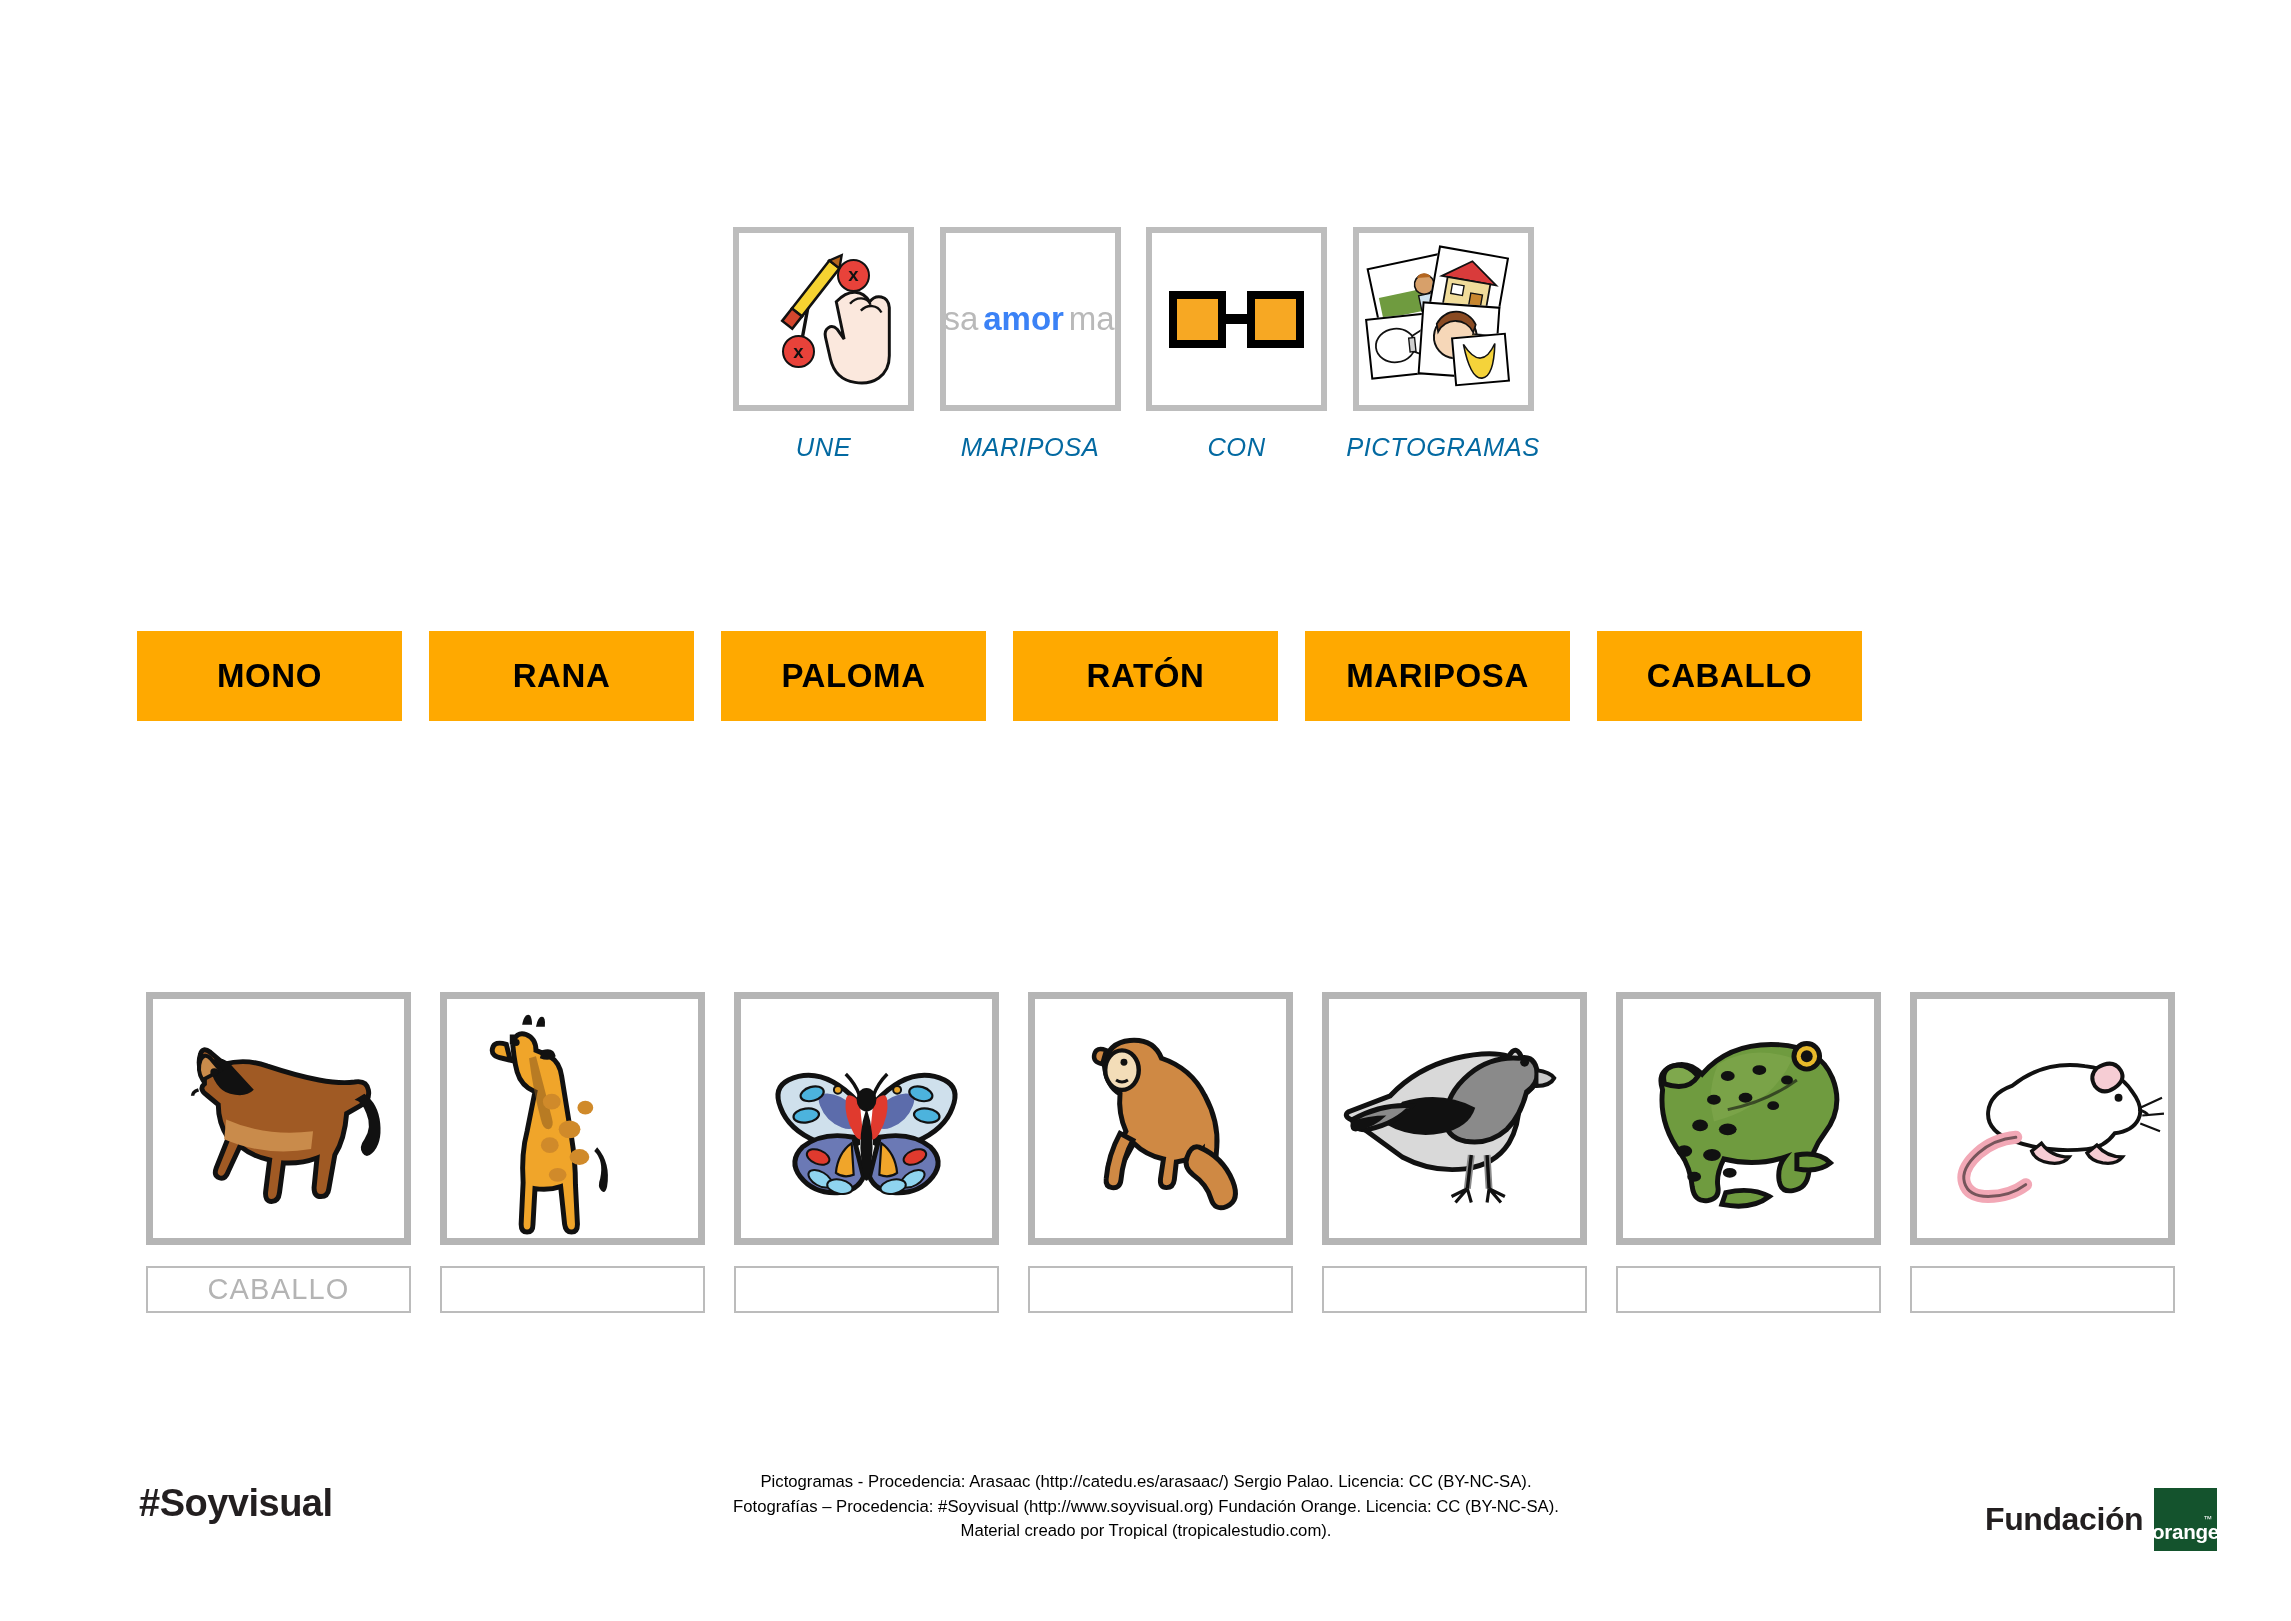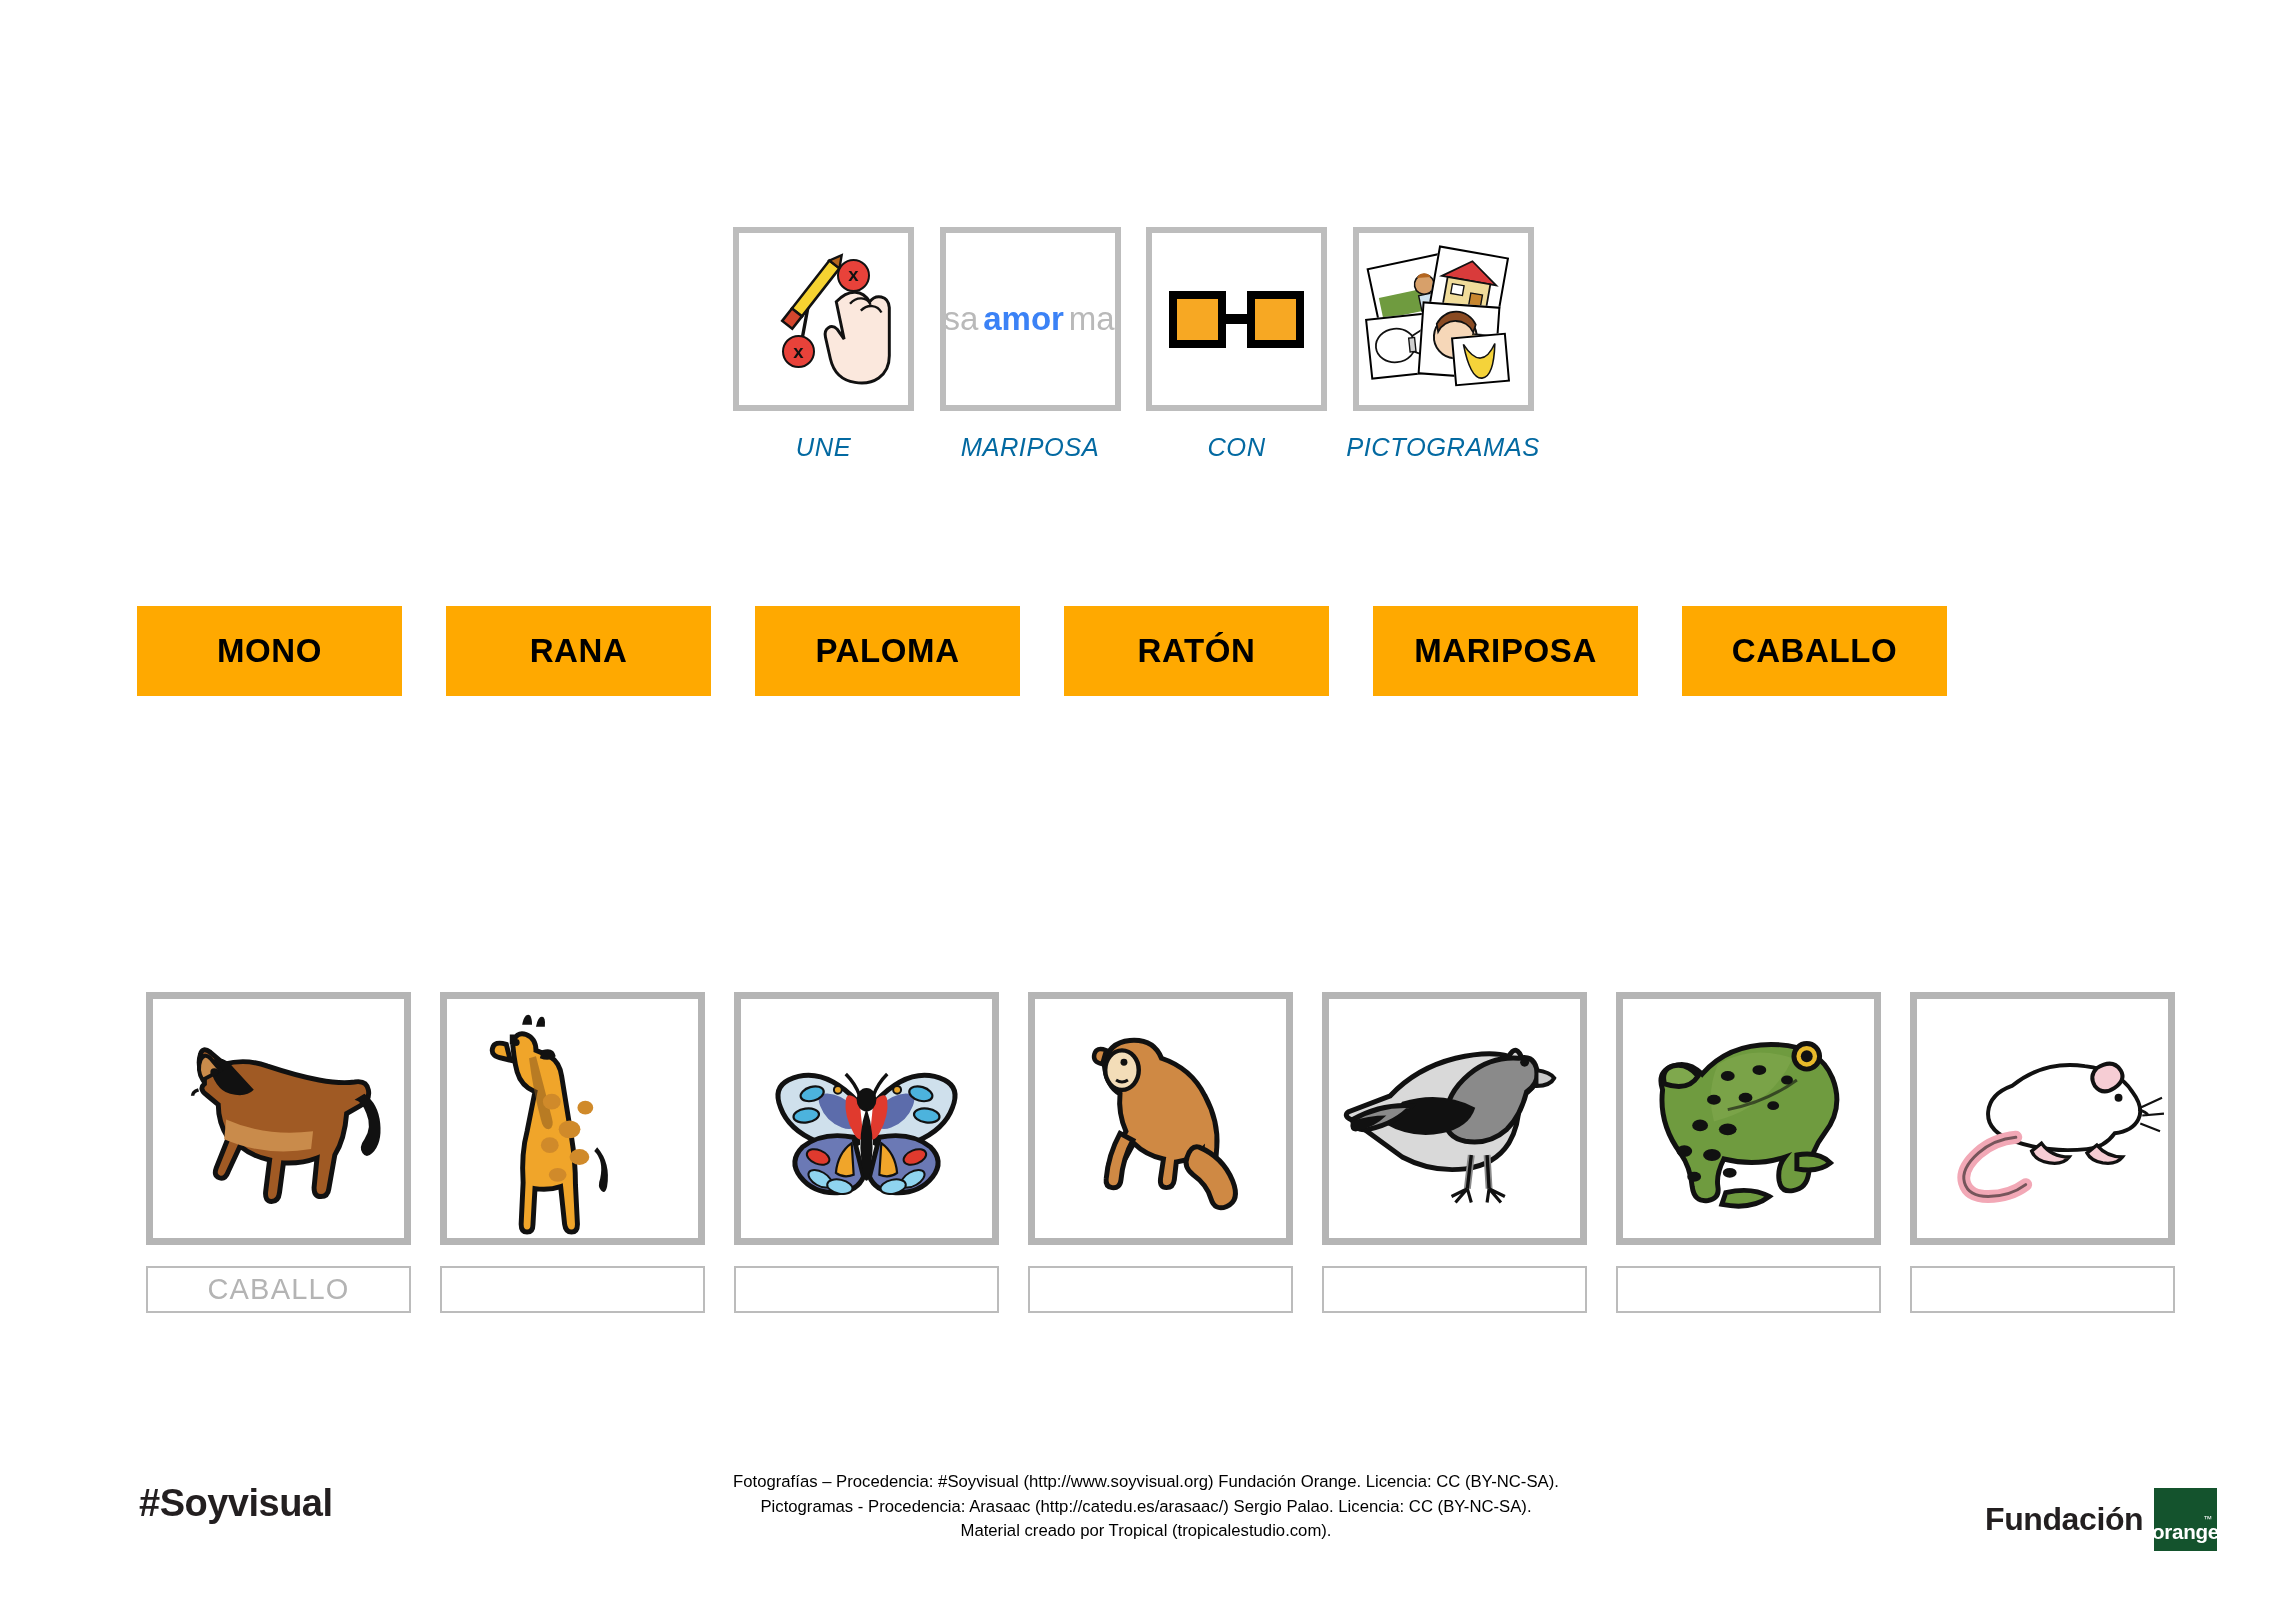--- a/index.html
+++ b/index.html
@@ -90,24 +90,24 @@
     position:absolute;
     background:#fff;
     border:2px solid #000;
     overflow:hidden;
   }
 
   
   #word-row {
     position: absolute;
     left: 137px;
-    top: 606px;
+    top: 631px;
     display: flex;
     flex-direction: row;
-    gap: 44px;
+    gap: 27px;
   }
   .word-box {
     width: 265px;
     height: 90px;
     background: #ffa900;
     display: flex;
     align-items: center;
     justify-content: center;
     font-size: 33px;
     font-weight: 700;
@@ -494,22 +494,22 @@
         <path d="M182 148 q10 12 26 12 q-6 8 -20 6 q-12 -2 -16 -10z" fill="#f6cdd4" stroke="#111" stroke-width="3.4"></path>
       </svg>
     </div>
     <div class="answer-box"></div>
   </div>
 </div>
 
 <div id="footer-logo-left">#Soyvisual</div>
 
 <div id="footer-credits">
+  <div>Pictogramas - Procedencia: Arasaac (http://catedu.es/arasaac/) Sergio Palao. Licencia: CC (BY-NC-SA).</div>
   <div>Fotografías – Procedencia: #Soyvisual (http://www.soyvisual.org) Fundación Orange. Licencia: CC (BY-NC-SA).</div>
-  <div>Pictogramas - Procedencia: Arasaac (http://catedu.es/arasaac/) Sergio Palao. Licencia: CC (BY-NC-SA).</div>
   <div>Material creado por Tropical (tropicalestudio.com).</div>
 </div>
 
 <div id="footer-logo-right">
   <span class="fundacion-word">Fundación</span>
   <span class="orange-chip">
     <span class="orange-chip-text">orange</span>
     <span class="tm">™</span>
   </span>
 </div>

